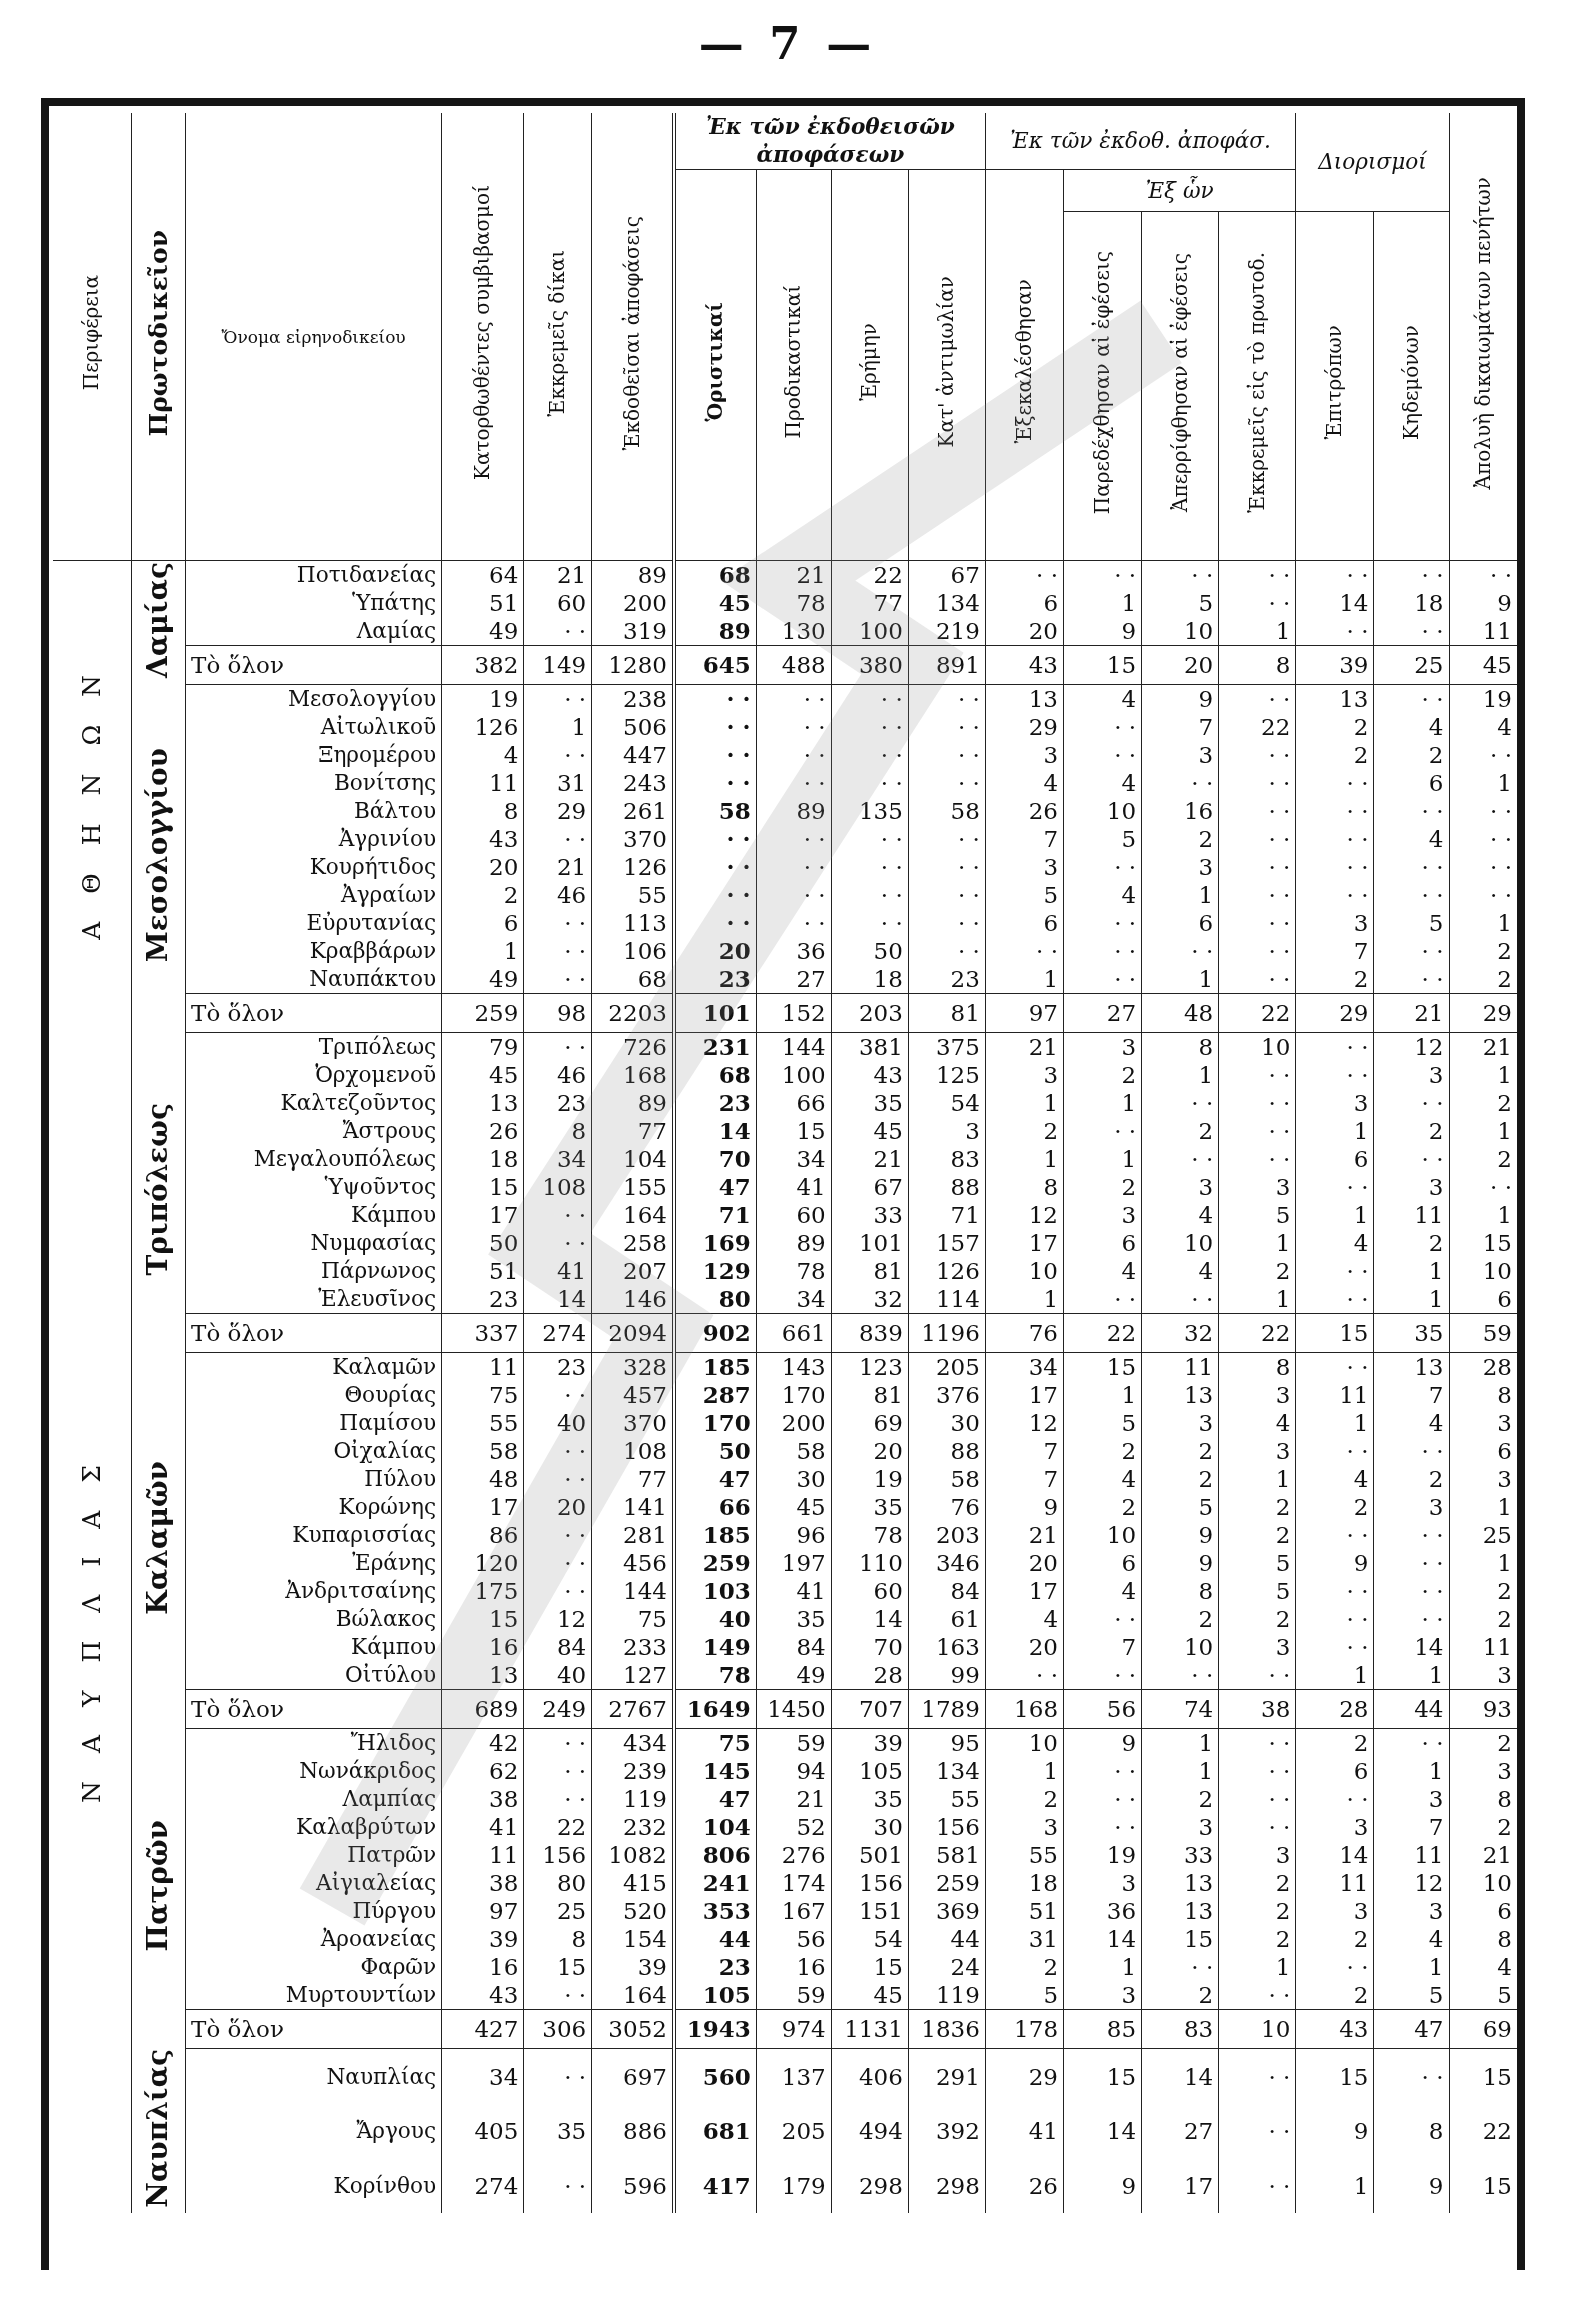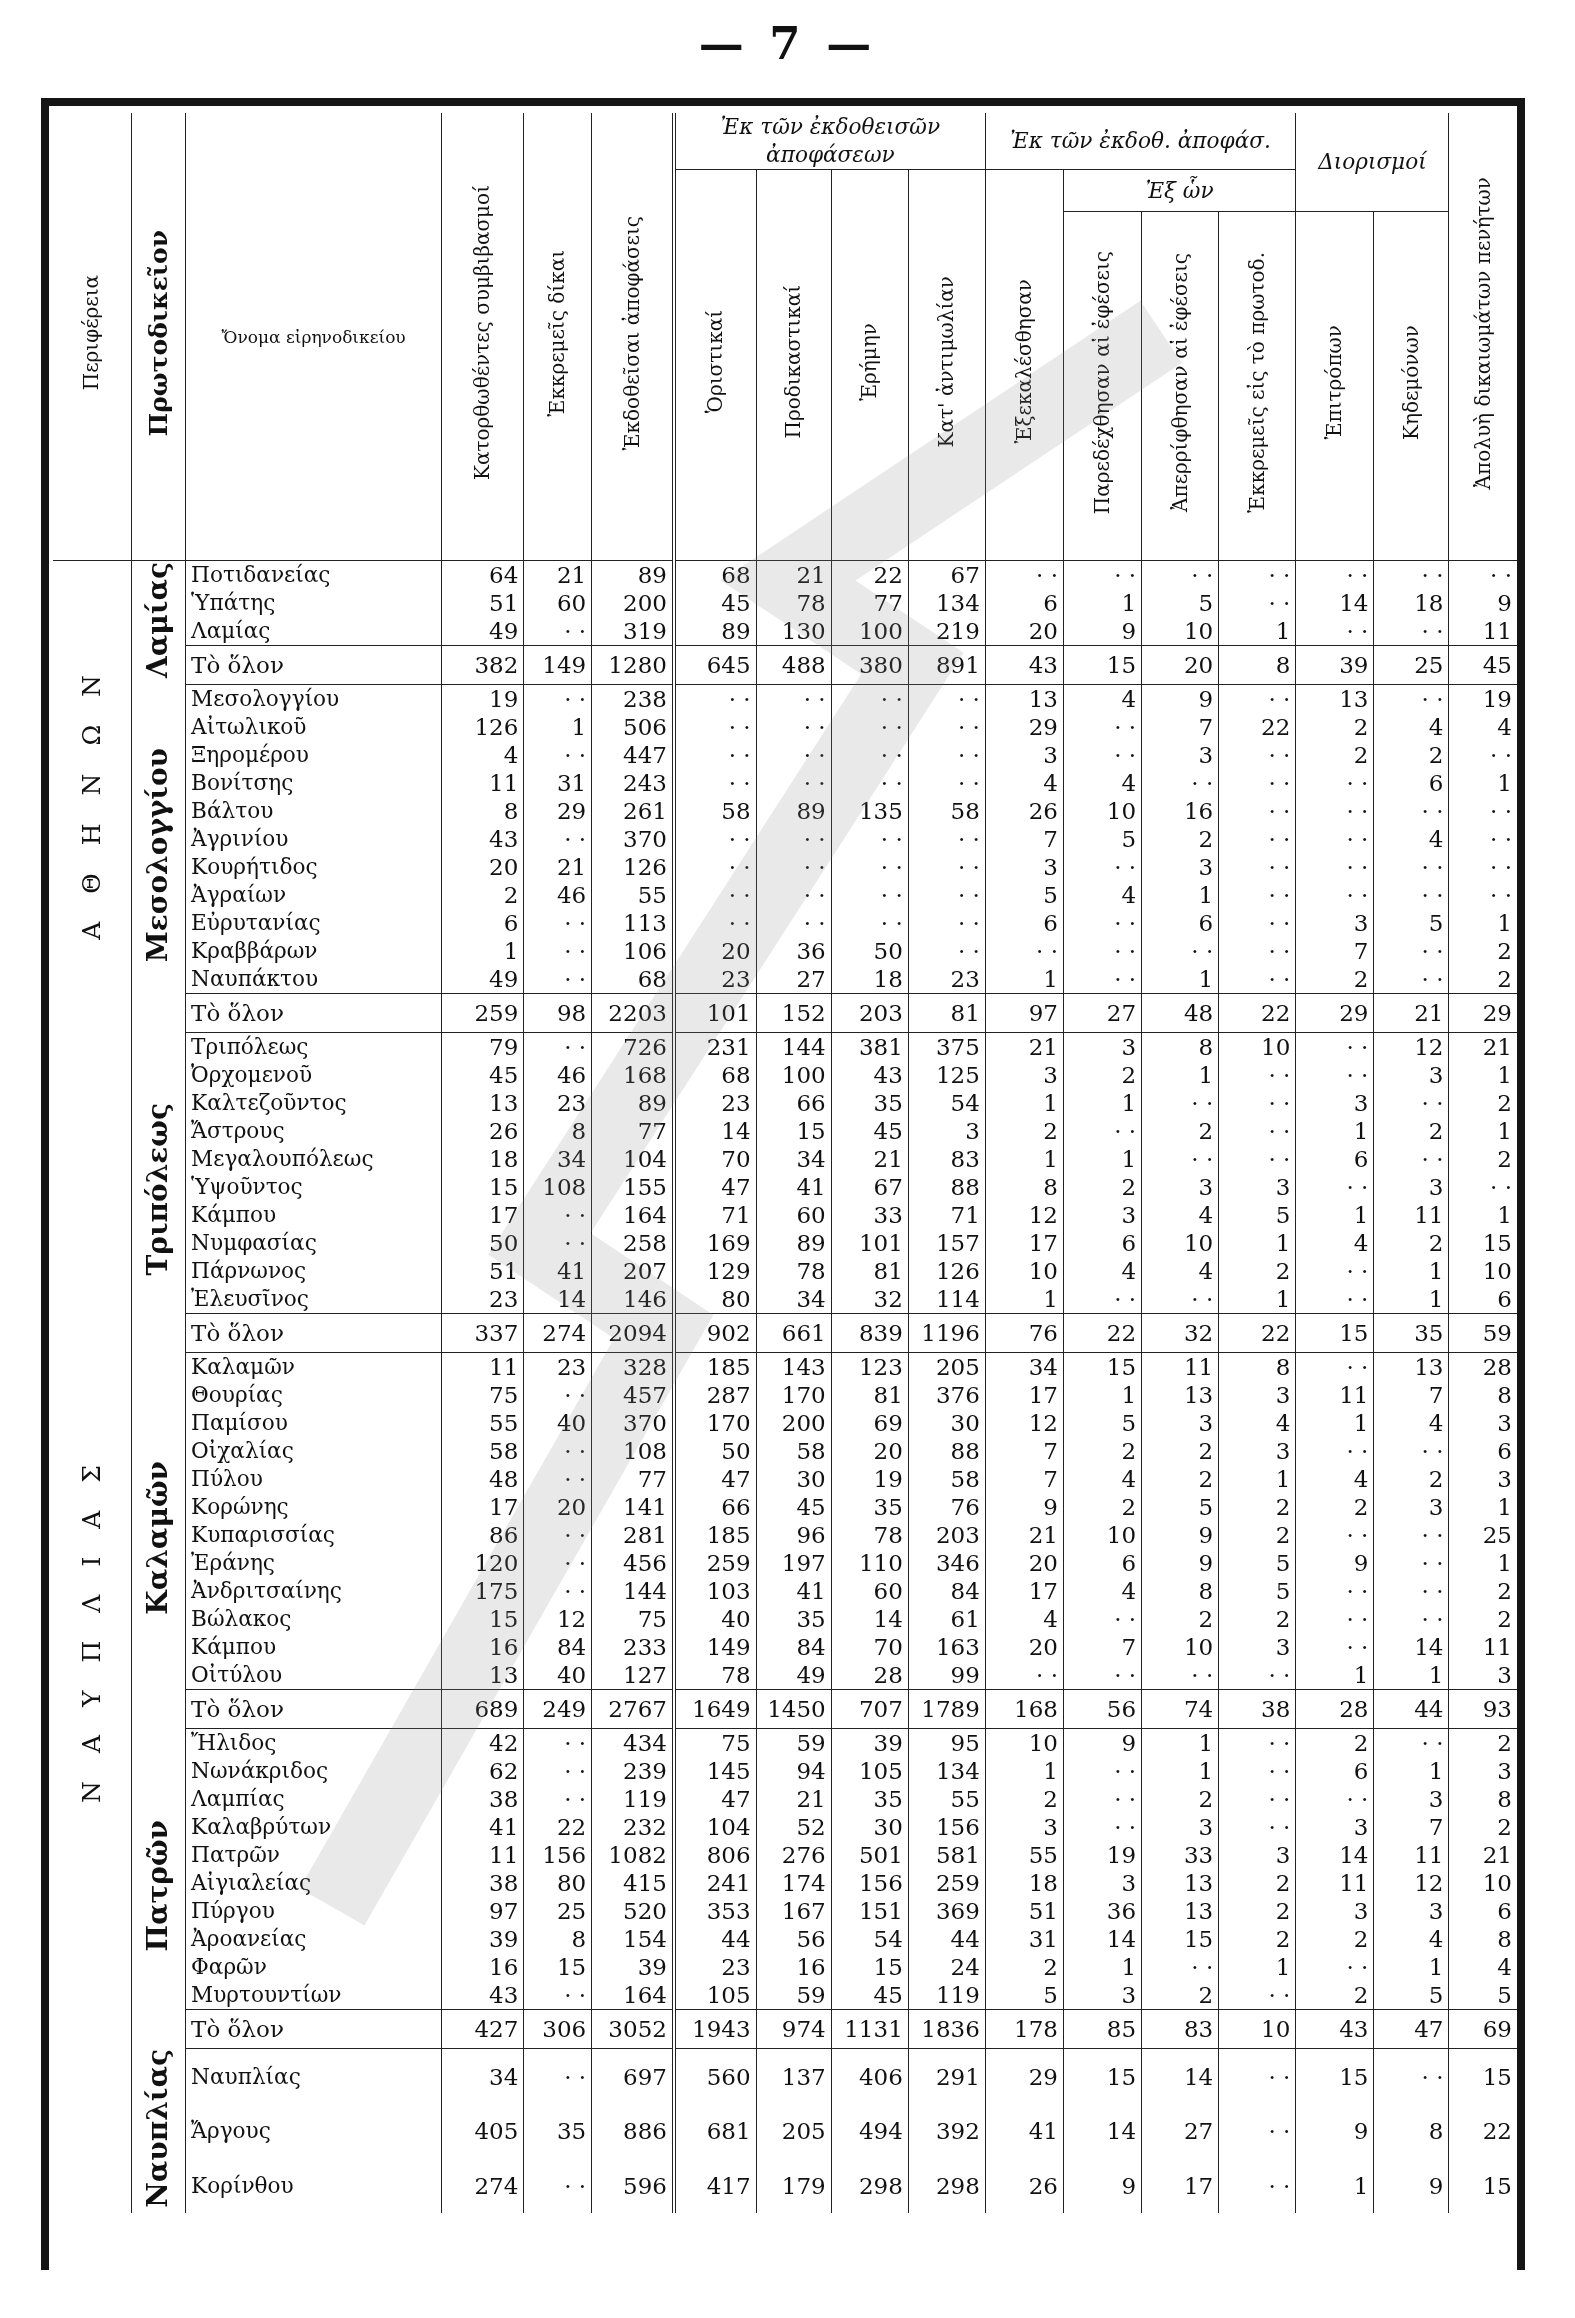--- a/index.html
+++ b/index.html
@@ -11,29 +11,29 @@
            border: 8.3px solid #151515; border-bottom: none; box-sizing: border-box; }
   table.stat { position: absolute; left: 53px; top: 113px; border-collapse: collapse; table-layout: fixed;
                width: 1464px; font-size: 21.6px; }
   table.stat td, table.stat th { padding: 0 5px; line-height: 28px; white-space: nowrap; }
   th { font-weight: normal; border-left: 1.7px solid #222; border-bottom: 1.7px solid #222; vertical-align: middle; }
   th.group { font-size: 21.6px; height: 41px; text-align: center; font-style: italic; }
   .vhead { height: 348px; }
   .vtext { display: inline-block; writing-mode: vertical-rl; transform: rotate(180deg);
            font-size: 20px; line-height: 23px; white-space: normal; text-align: center; max-height: 332px; }
   td { border-left: 1.7px solid #222; text-align: right; font-size: 23px; }
-  td.name { text-align: left; font-size: 21.6px; }
+  td.name { text-align: right; font-size: 21.6px; }
   td.dots-cell { color: #111; }
   td.region-cell, td.court-cell { text-align: center; vertical-align: middle; border-left: none; padding: 0; }
   td.court-cell { border-left: 1.7px solid #222; }
   .region-label { writing-mode: vertical-rl; transform: rotate(180deg); font-size: 25px; letter-spacing: 28px; }
   .court-label { writing-mode: vertical-rl; transform: rotate(180deg); font-size: 28px; font-weight: bold; }
   tr.total td { border-top: 1.7px solid #222; border-bottom: 1.7px solid #222; line-height: 38px; }
   tr.total td.name { text-align: left; font-size: 23px; }
-  .dbl { border-left: 4.1px double #222 !important; }
+  .dbl { border-left: 4.1px double #222 !important; font-weight: bold; }
   .watermark { position: absolute; left: 249px; top: 249px; width: 1161px; height: 1741px; pointer-events: none;
                opacity: 0.18; }
 </style>
 </head>
 <body>
 
 <div class="page-number">— 7 —</div>
 <div class="frame"></div>
 
 <table class="stat">

